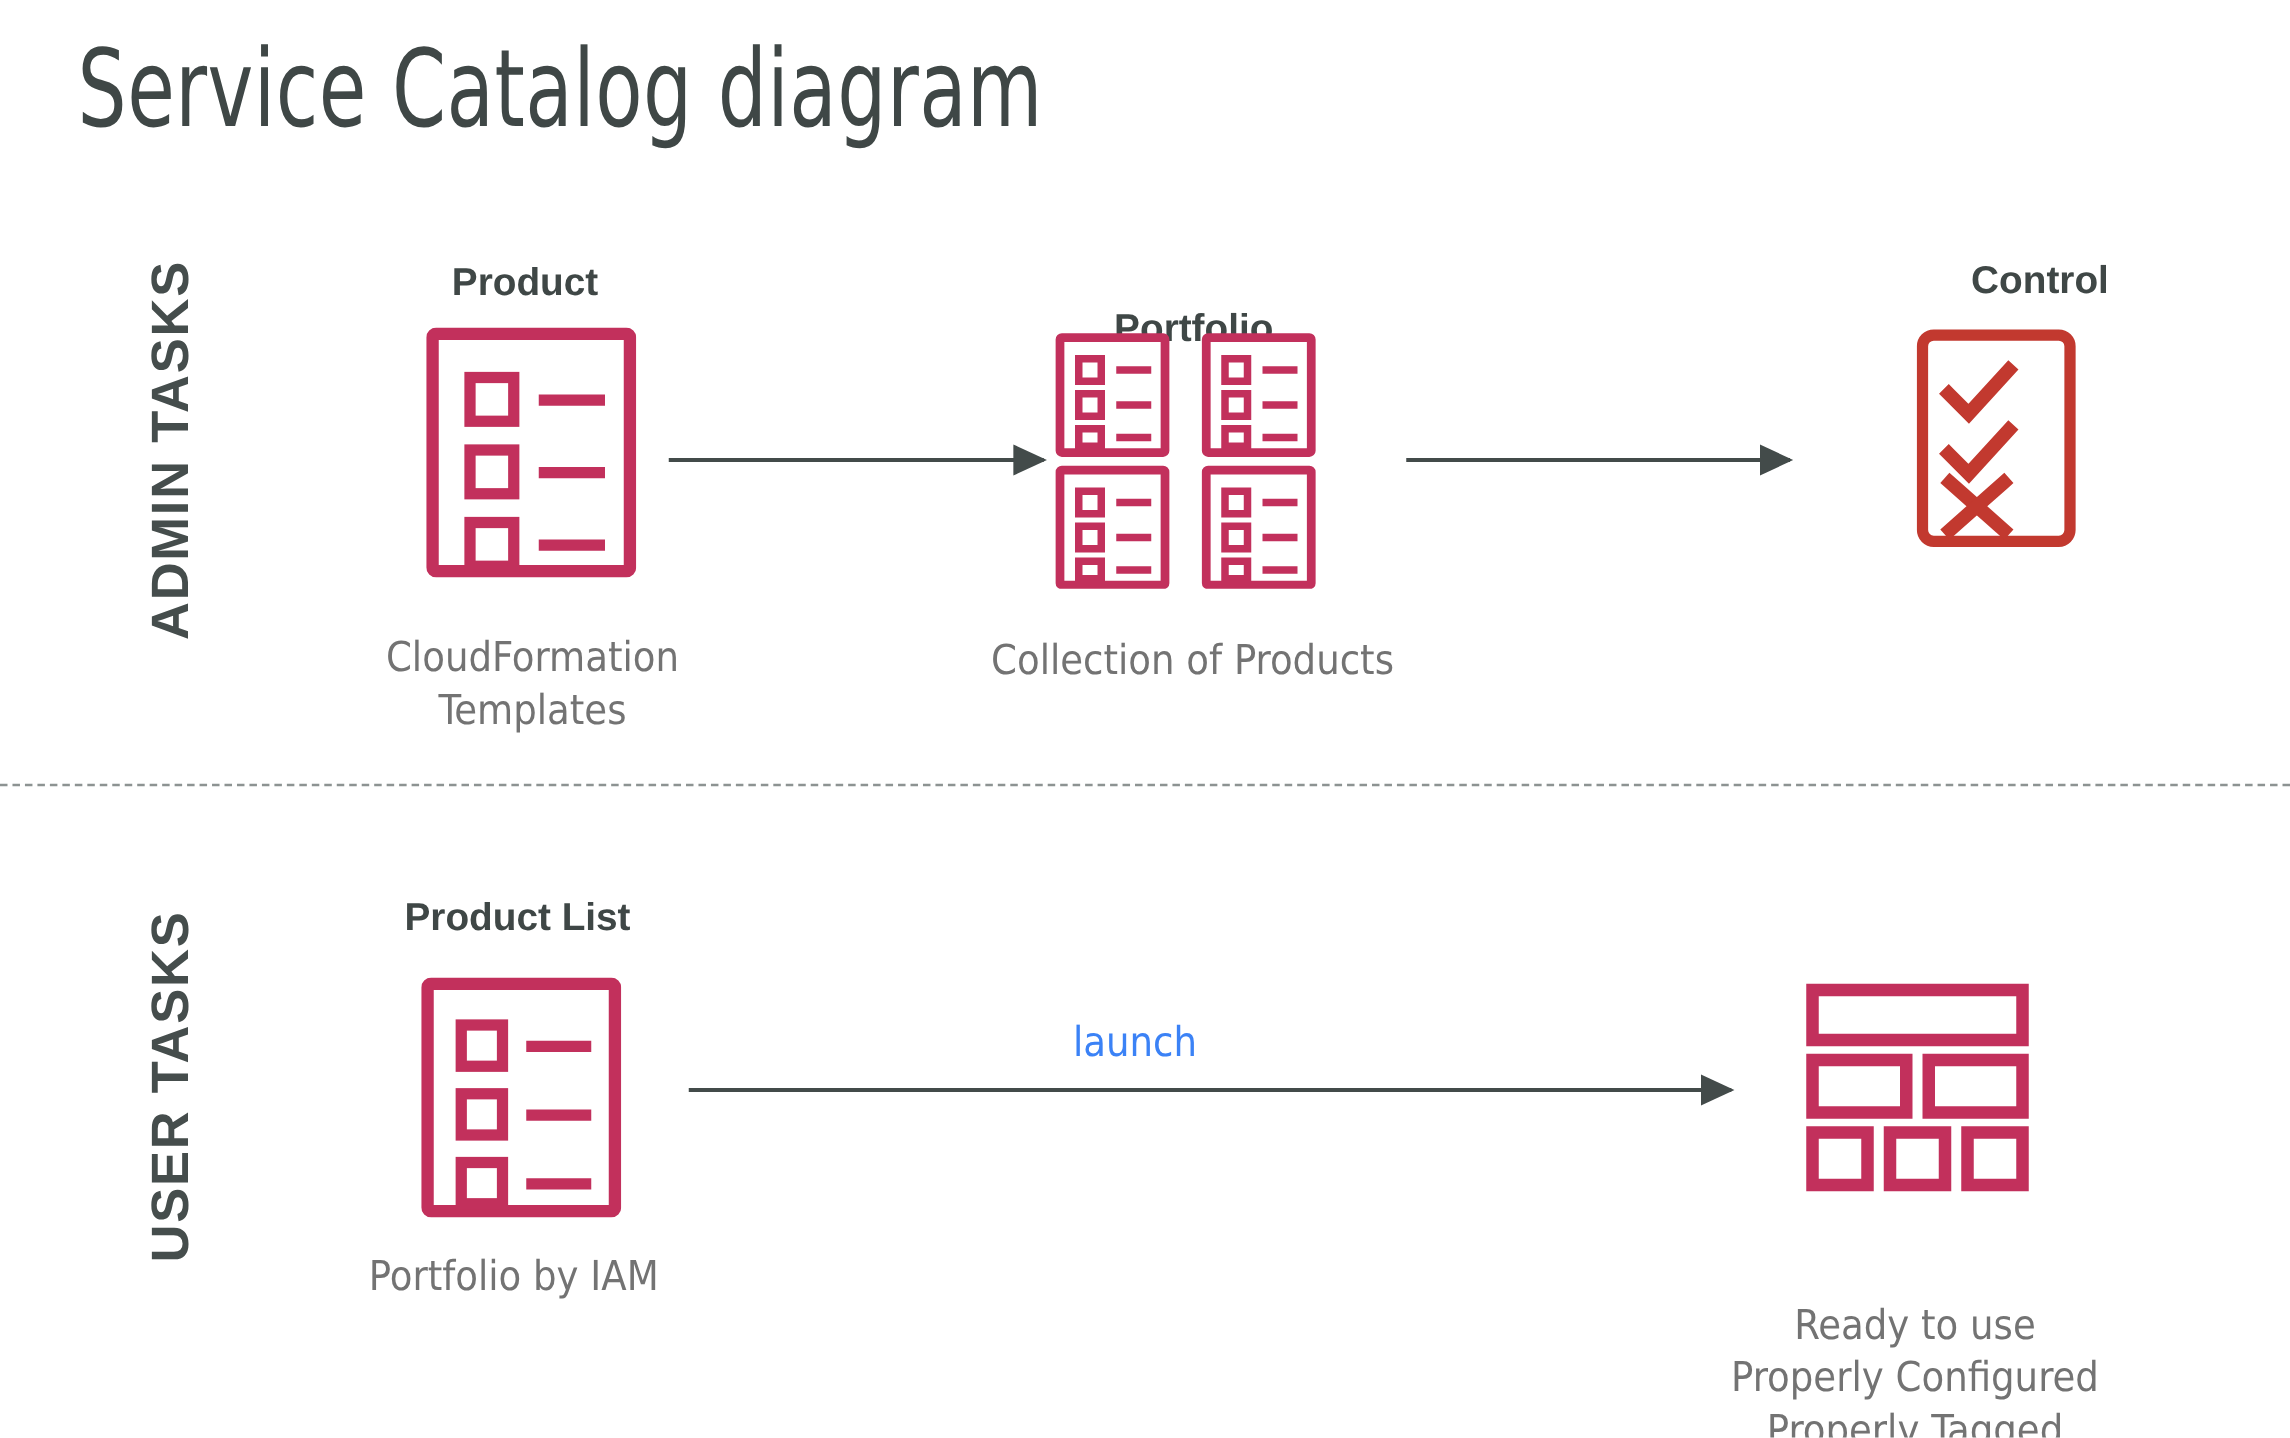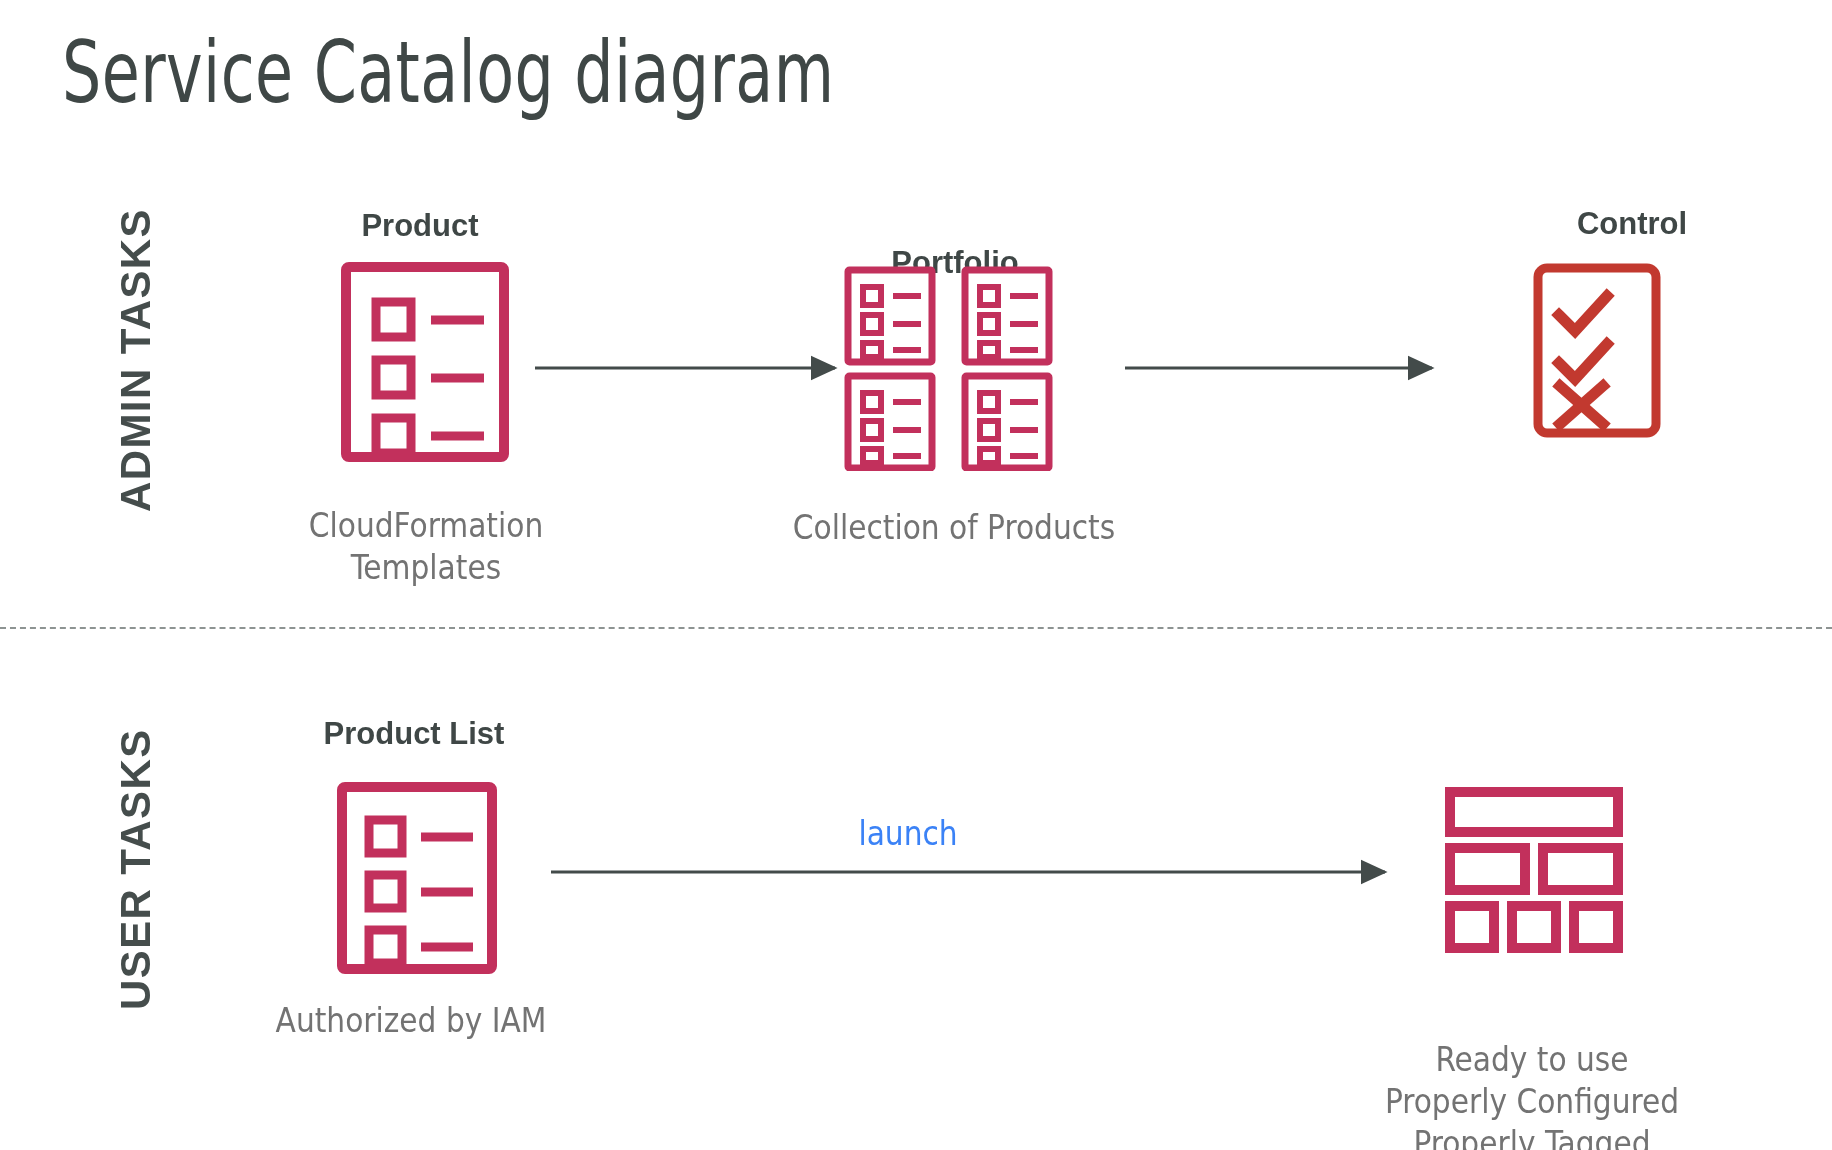--- a/index.html
+++ b/index.html
@@ -190,21 +190,21 @@
       <rect x="5" y="5" width="150" height="182" rx="3" ry="3" fill="none" stroke="#c2305c" stroke-width="10"></rect>
       <rect x="32" y="38" width="33" height="33" fill="none" stroke="#c2305c" stroke-width="9"></rect>
       <line x1="84" y1="55" x2="136" y2="55" stroke="#c2305c" stroke-width="9"></line>
       <rect x="32" y="93" width="33" height="33" fill="none" stroke="#c2305c" stroke-width="9"></rect>
       <line x1="84" y1="110" x2="136" y2="110" stroke="#c2305c" stroke-width="9"></line>
       <rect x="32" y="148" width="33" height="33" fill="none" stroke="#c2305c" stroke-width="9"></rect>
       <line x1="84" y1="165" x2="136" y2="165" stroke="#c2305c" stroke-width="9"></line>
     </svg>
   </div>
 
-  <div class="caption" style="left:411px; top:1000px;">Authorized by IAM</div>
+  <div class="caption" style="left:411px; top:1000px;">Portfolio by IAM</div>
 
   <div class="arrow-label" style="left:908px; top:814px;">launch</div>
 
 
   <div class="icon" style="left:1444px; top:786px; width:180px; height:168px;">
     <svg width="180" height="168" viewBox="0 0 180 168">
       <g fill="none" stroke="#c2305c" stroke-width="10">
 
         <rect x="6" y="6" width="168" height="40"></rect>
 

